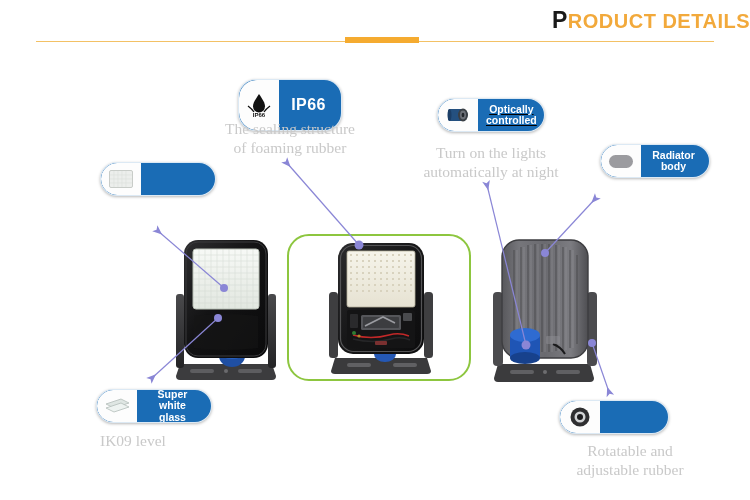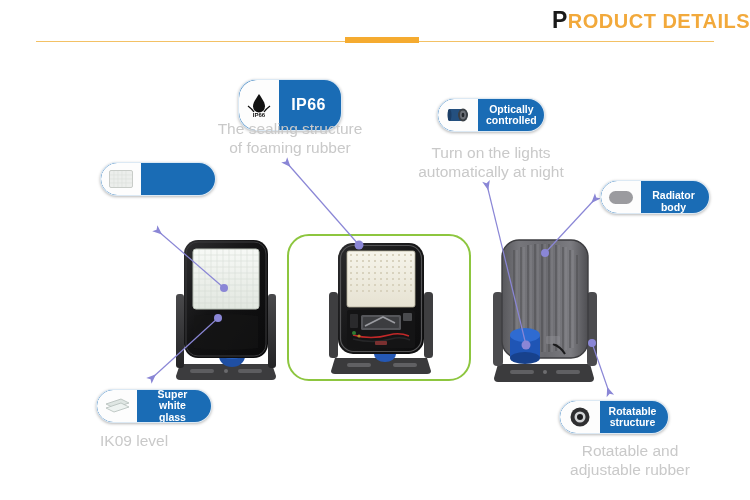--- a/index.html
+++ b/index.html
@@ -93,20 +93,21 @@
     letter-spacing: 0.4px;
   }
 
   
   .caption {
     position: absolute;
     color: #c9c9c9;
     font-size: 15.5px;
     line-height: 19px;
     white-space: pre-line;
+    font-family: Liberation Serif, serif;
   }
   .caption.center { text-align: center; }
 
   
   #wires {
     position: absolute;
     left: 0; top: 0;
     width: 750px; height: 500px;
     pointer-events: none;
   }
@@ -449,37 +450,37 @@
           <line x1="15" y1="3" x2="15" y2="19"></line>
             <line x1="19" y1="3" x2="19" y2="19"></line>
           <line x1="3" y1="7" x2="25" y2="7"></line>
             <line x1="3" y1="11" x2="25" y2="11"></line>
           <line x1="3" y1="15" x2="25" y2="15"></line>
         </g>
       </svg>
     </span>
   </div>
 
-  <div class="badge" style="left:437px;top:98px;width:108px;">
+  <div class="badge" style="left:437px;top:98px;width:108px;text-decoration:underline;">
     <span class="ic">
       <svg width="28" height="22" viewBox="0 0 28 22">
         <rect x="4" y="5" width="15" height="12" rx="2" fill="#24507f"></rect>
         <ellipse cx="19" cy="11" rx="5" ry="6.5" fill="#3a3f45"></ellipse>
         <ellipse cx="19" cy="11" rx="3" ry="4.4" fill="#6d7178"></ellipse>
         <ellipse cx="19" cy="11" rx="1.4" ry="2.2" fill="#22262b"></ellipse>
         <ellipse cx="5.5" cy="11" rx="2" ry="6" fill="#1b3e66"></ellipse>
       </svg>
     </span>
     <span class="txt">Optically
 controlled</span>
   </div>
   <div class="caption center" style="left:396px;top:143px;width:190px;">Turn on the lights
 automatically at night</div>
 
-  <div class="badge" style="left:600px;top:180px;width:110px;align-items:flex-end;">
+  <div class="badge" style="left:600px;top:144px;width:110px;">
     <span class="ic">
       <svg width="28" height="22" viewBox="0 0 28 22">
         <rect x="2" y="5" width="24" height="13" rx="6.5" fill="#9b9b9f"></rect>
       </svg>
     </span>
     <span class="txt">Radiator
 body</span>
   </div>
 
   <div class="badge" style="left:96px;top:389px;width:116px;">
@@ -495,19 +496,17 @@
   <div class="caption" style="left:100px;top:431px;width:180px;">IK09 level</div>
 
   <div class="badge" style="left:559px;top:400px;width:110px;">
     <span class="ic">
       <svg width="28" height="24" viewBox="0 0 28 24">
         <circle cx="14" cy="12" r="9.5" fill="#2f2f31"></circle>
         <circle cx="14" cy="12" r="5.5" fill="#d2d4d6"></circle>
         <circle cx="14" cy="12" r="3" fill="#1c1c1e"></circle>
       </svg>
     </span>
-    <span class="txt">Rotatable
-structure</span>
   </div>
   <div class="caption center" style="left:540px;top:441px;width:180px;">Rotatable and
 adjustable rubber</div>
 
 </div>
 
 </body></html>

